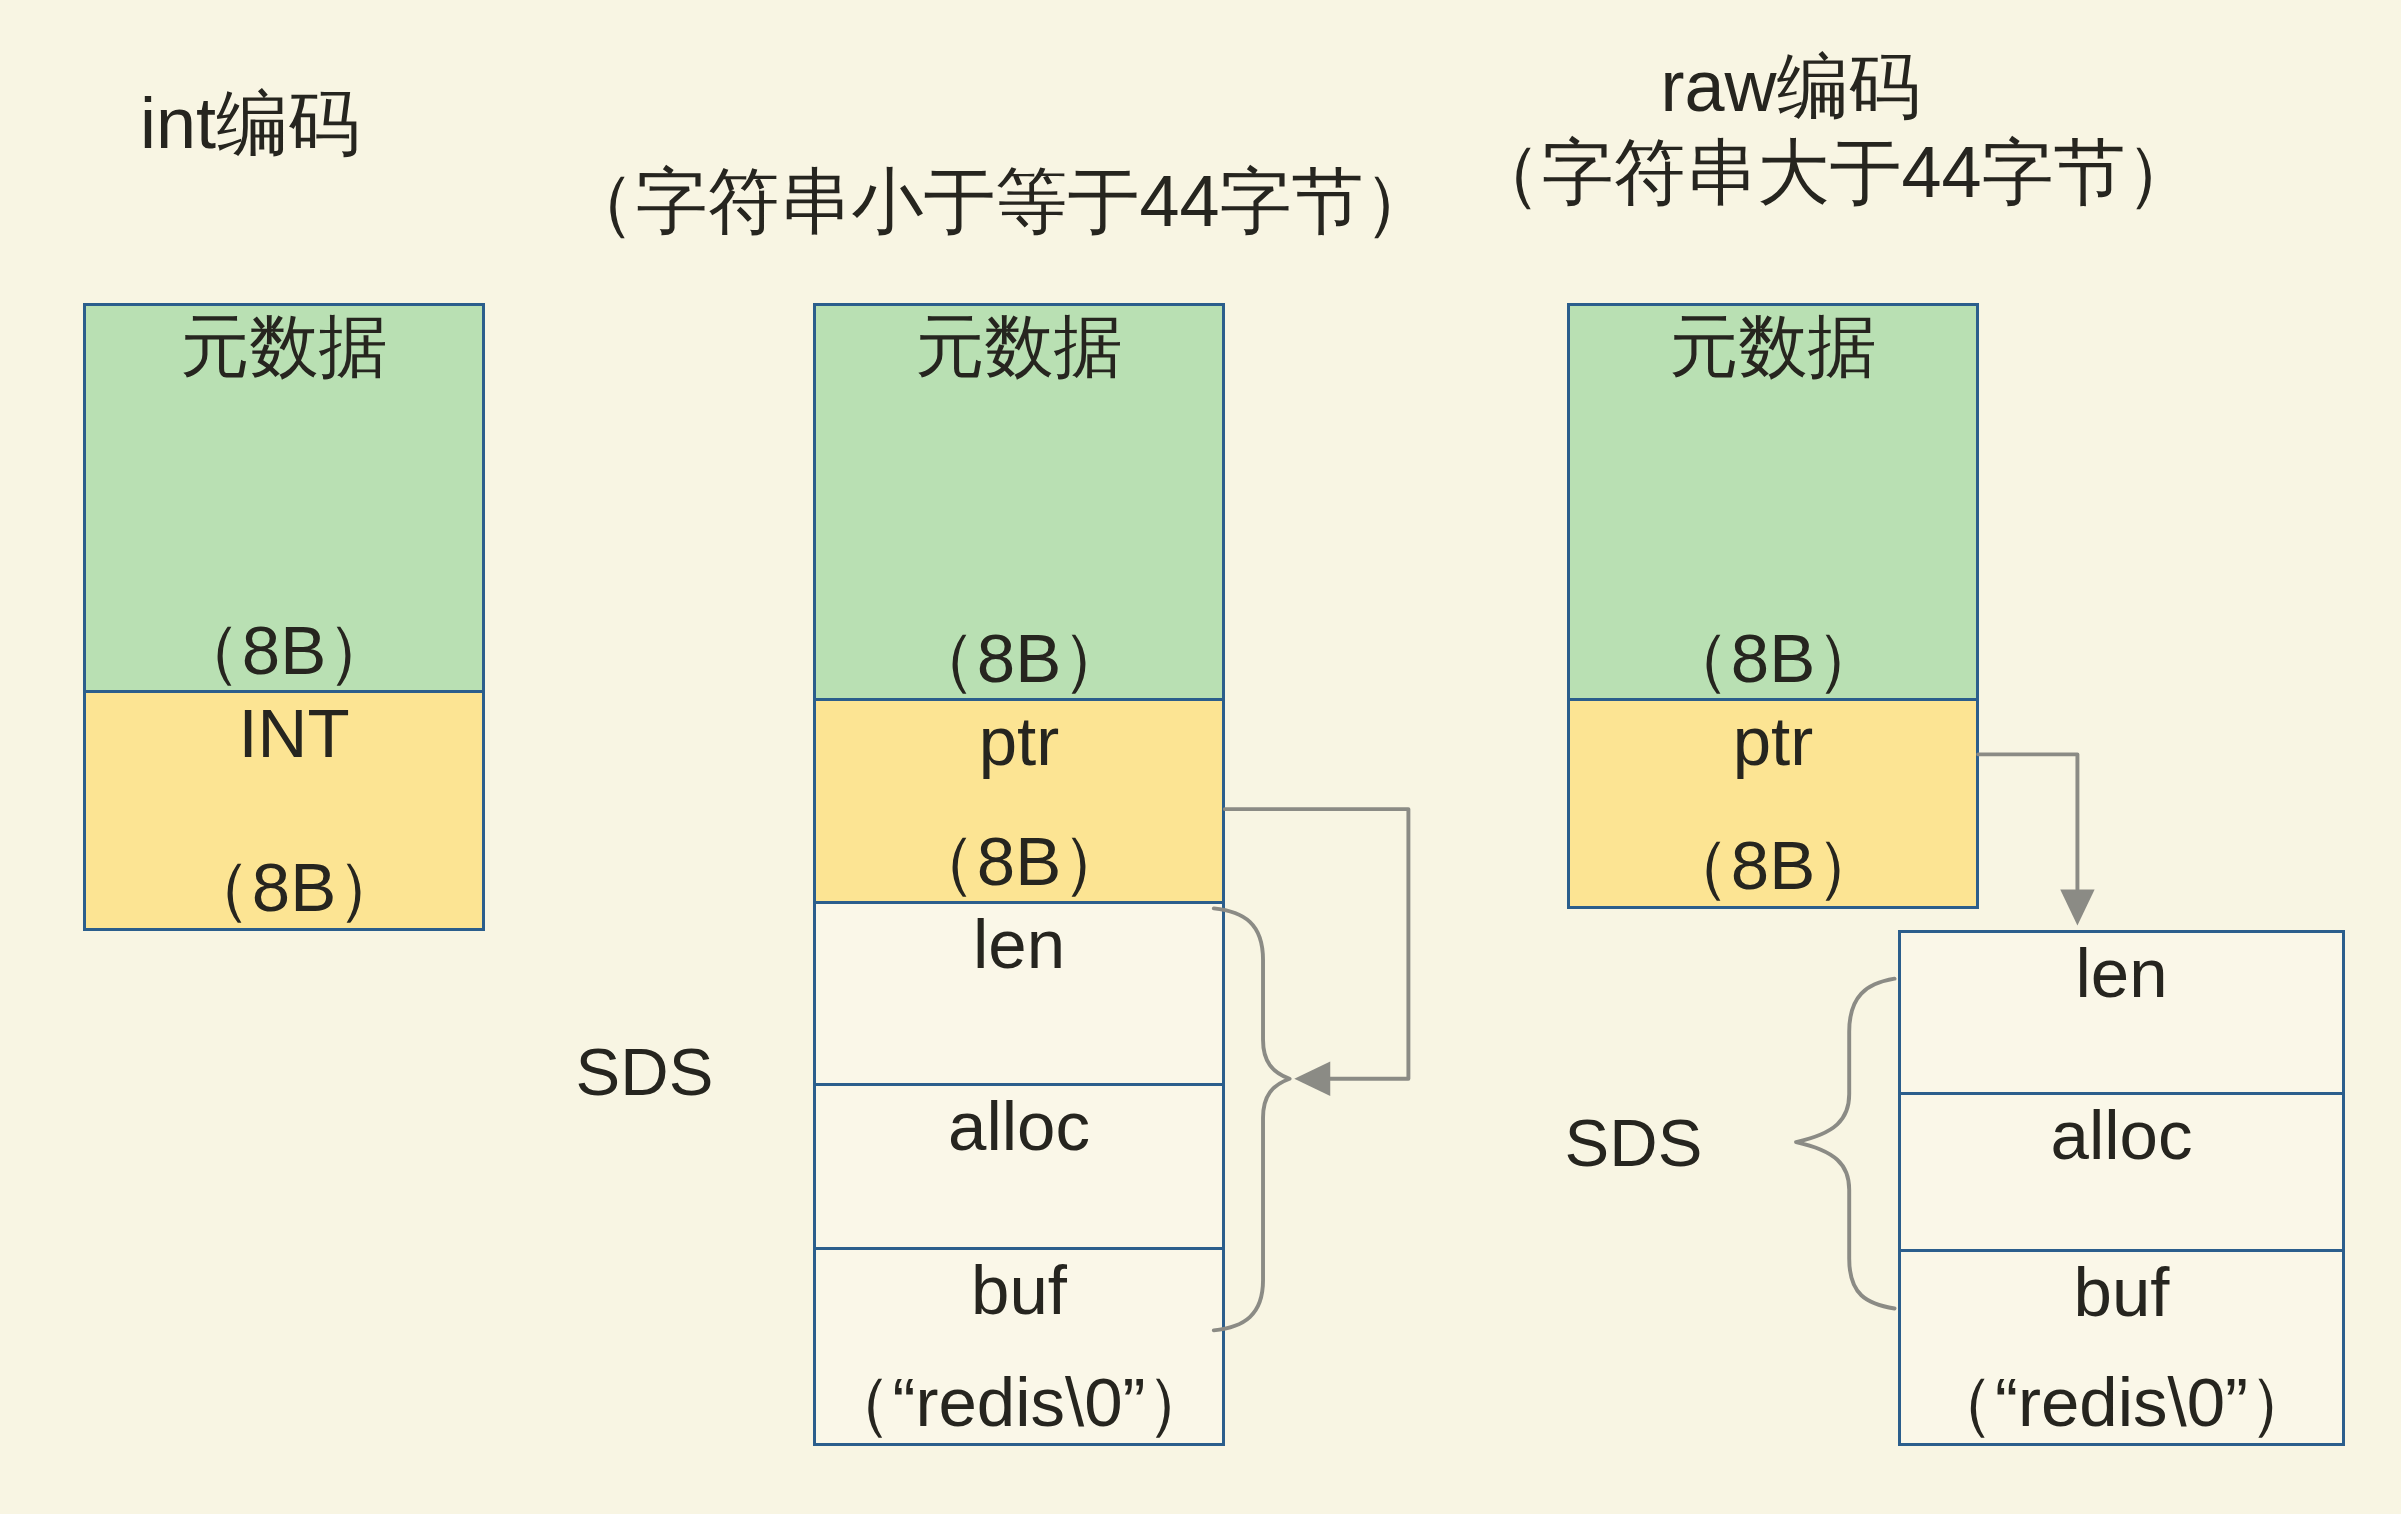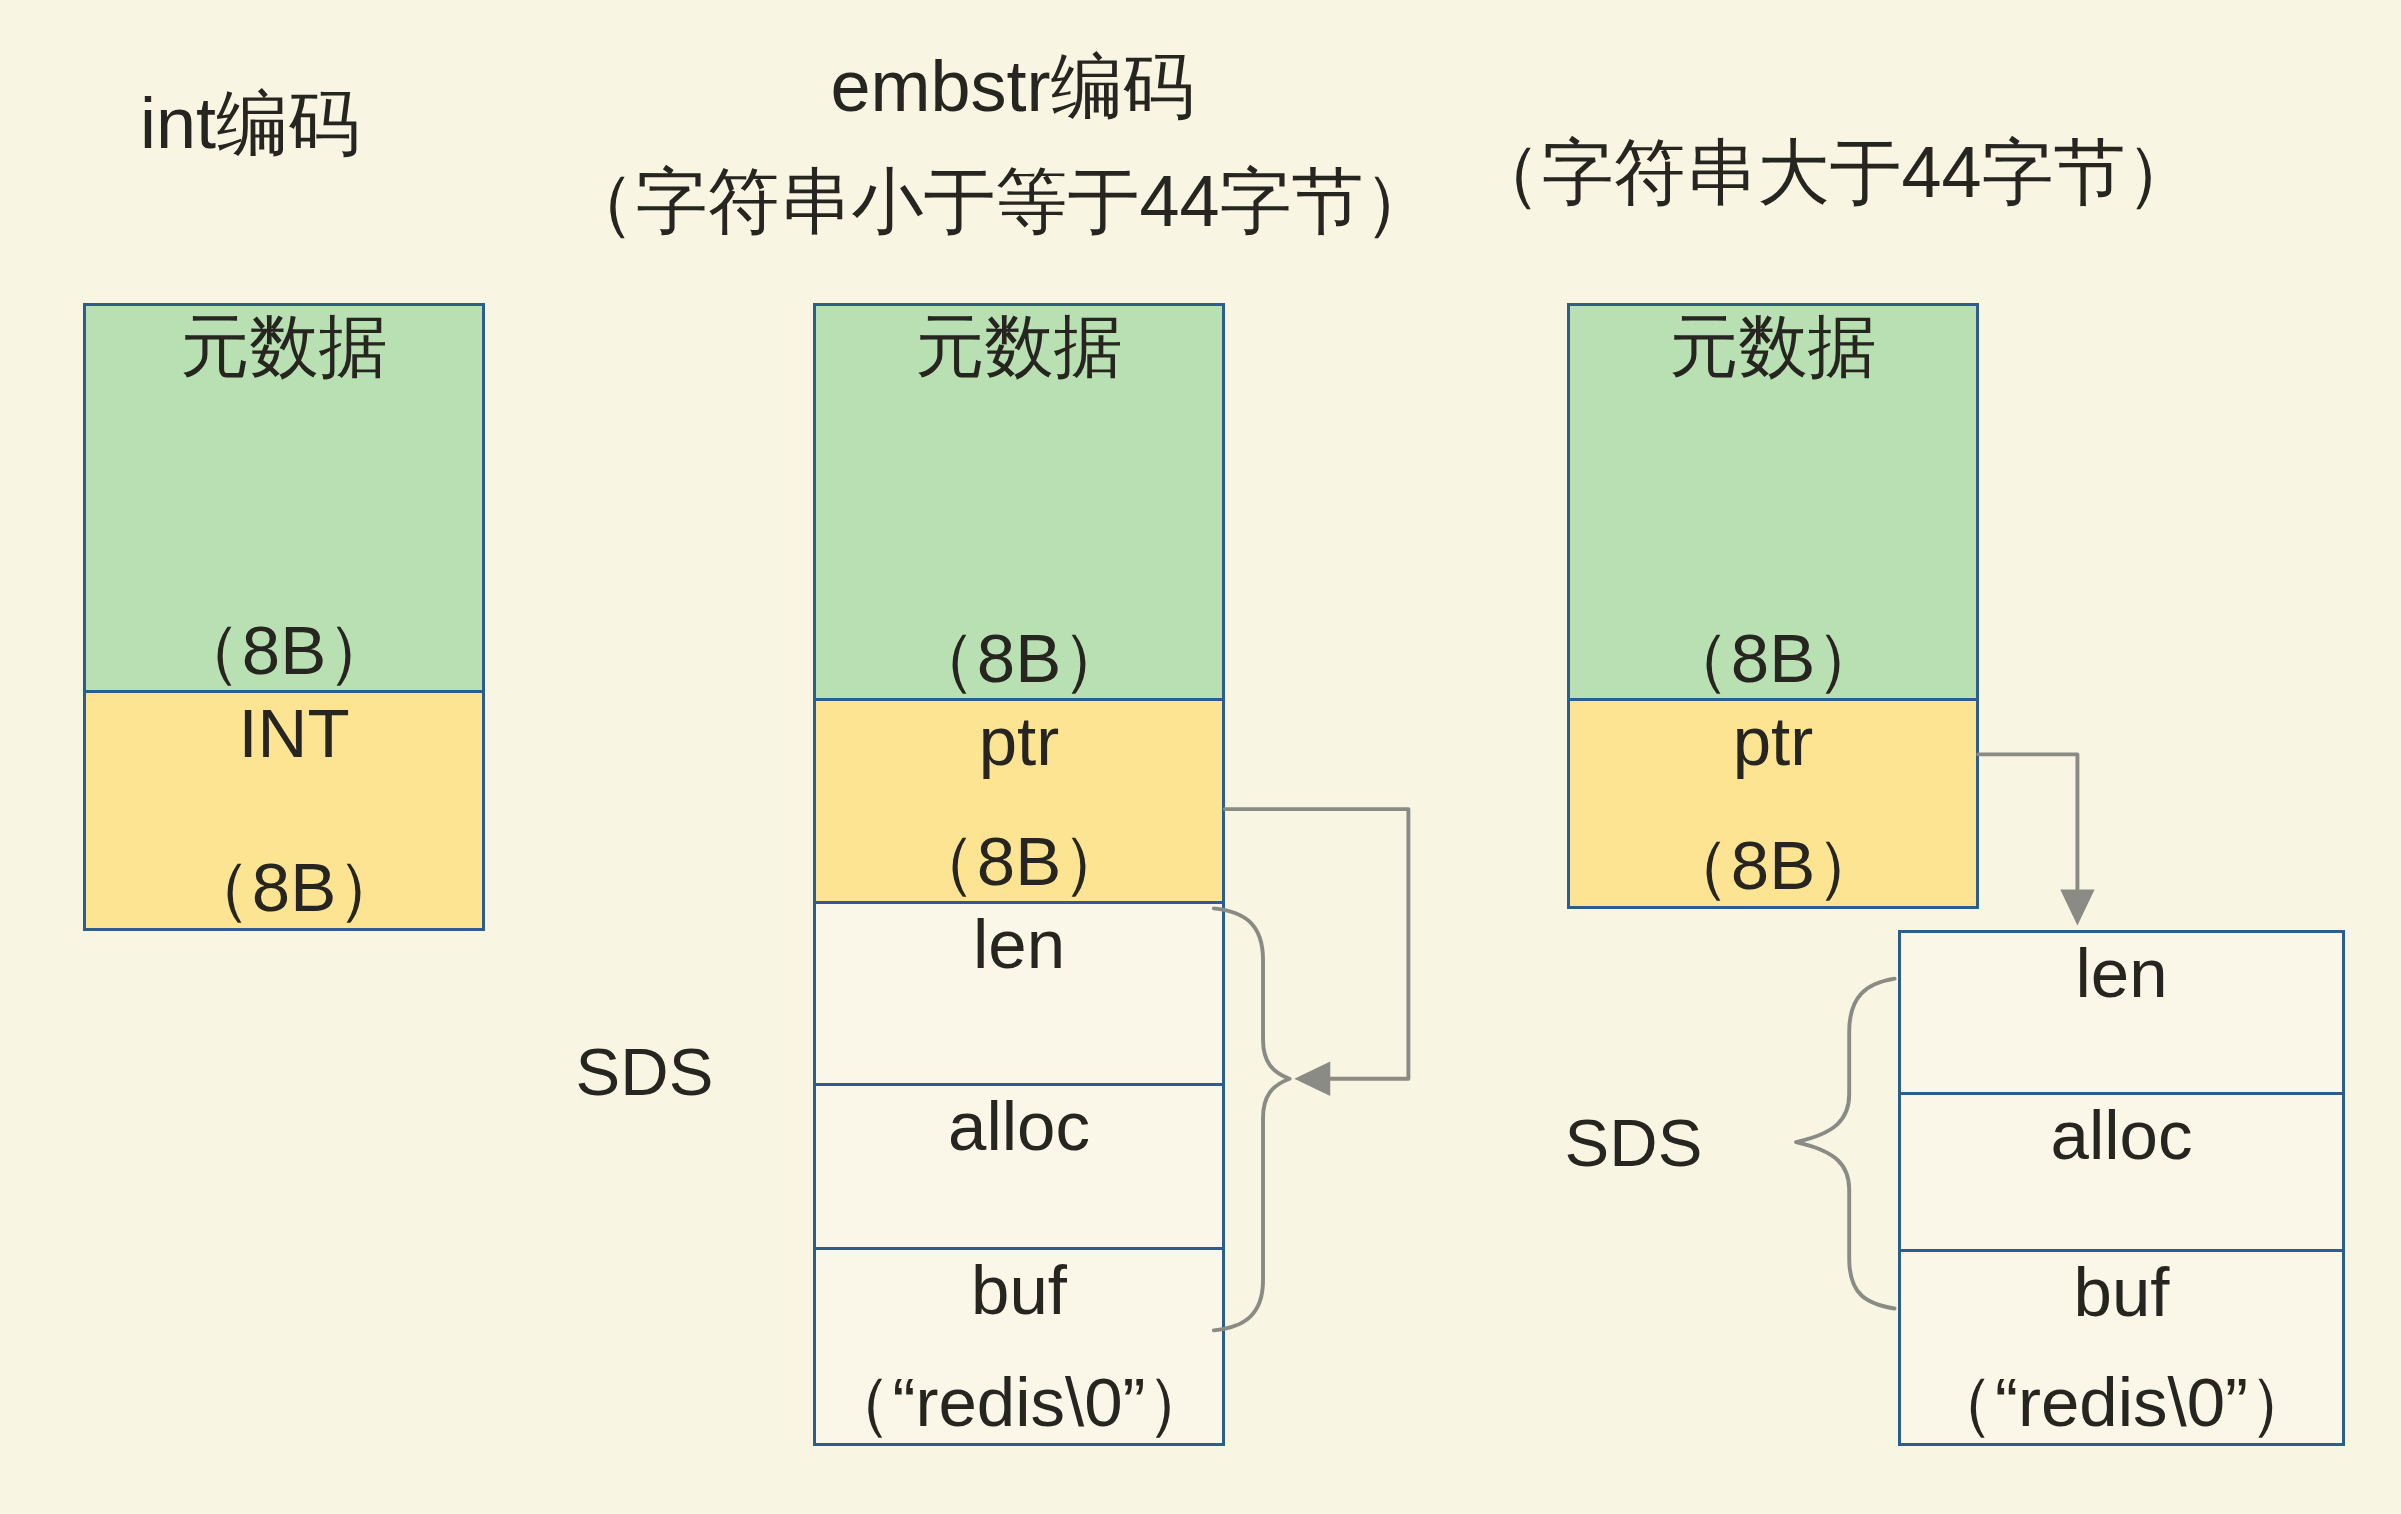--- a/index.html
+++ b/index.html
@@ -69,23 +69,23 @@
     stroke:none;
   }
 </style>
 </head>
 <body>
 
 <div class="stage">
 
   <div class="title" style="left:47px;top:84px;width:406px;">int编码</div>
 
-  <div class="title" style="left:739px;top:47px;width:547px;">embstr编码</div>
   <div class="title" style="left:413px;top:133px;width:1173px;margin-top:29px;">（字符串小于等于44字节）</div>
 
+  <div class="title" style="left:1517px;top:47px;width:547px;">raw编码</div>
   <div class="title" style="left:1247px;top:133px;width:1173px;">（字符串大于44字节）</div>
 
   <div class="cell fill-green" style="left:83px;top:303px;width:402px;height:391px;">
     <span class="label">元数据</span>
     <span class="size">（8B）</span>
   </div>
   <div class="cell fill-yellow" style="left:83px;top:690px;width:402px;height:241px;padding-left:20px;">
     <span class="label">INT</span>
     <span class="size">（8B）</span>
   </div>

